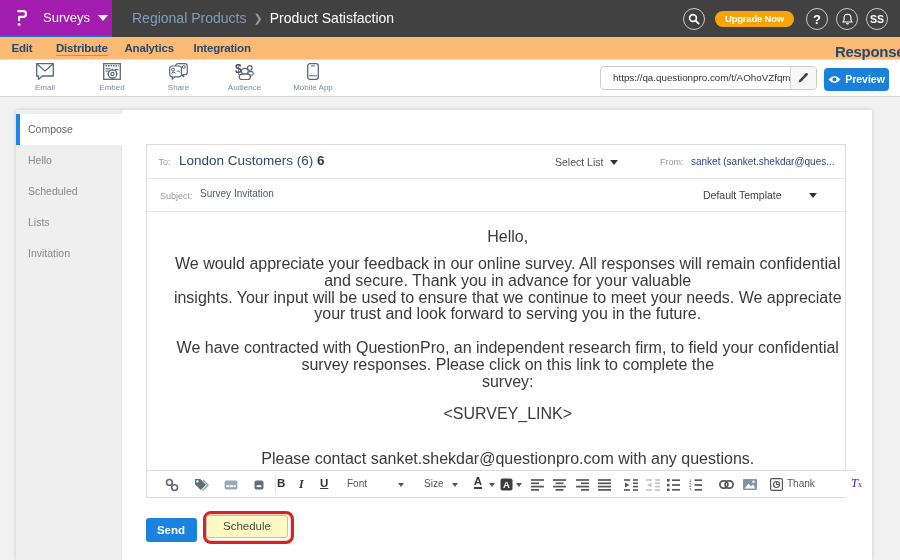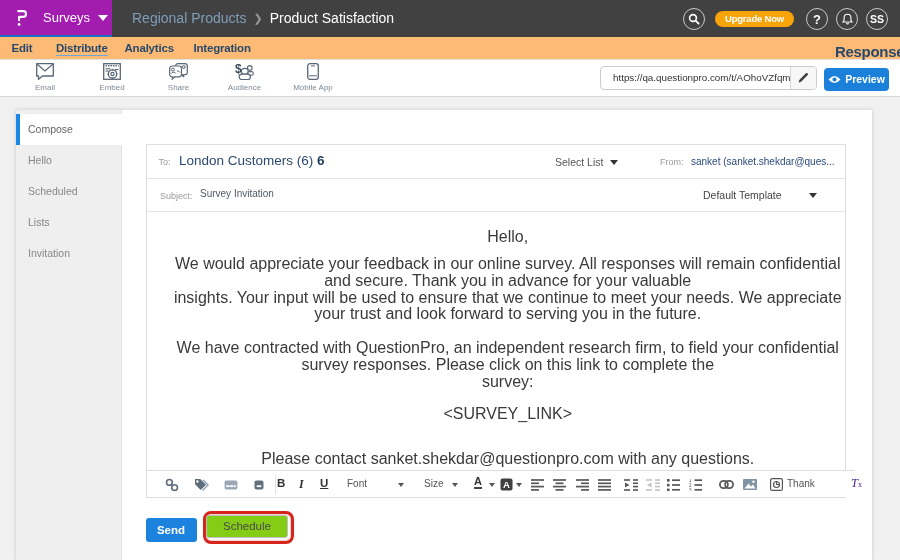--- a/index.html
+++ b/index.html
@@ -46,21 +46,21 @@
   .etxt { position:absolute; font-size:10px; color:#555; top:7px; }
   .ecaret { position:absolute; top:12px; width:0; height:0; border-left:3.2px solid transparent; border-right:3.2px solid transparent; border-top:4px solid #565656; }
   .esep { position:absolute; top:4px; height:19px; width:1px; background:#e2e2e2; }
 
   
   #edtoolbar { position:absolute; left:0px; bottom:0px; width:708px; height:27px; border-top:1px solid #ddd; background:#fff; }
 
   
   #sendbtn { position:absolute; left:129.5px; top:407.5px; width:51px; height:24.5px; background:#1b82dd; border-radius:3px; color:#fff; font-weight:bold; font-size:11.5px; text-align:center; line-height:24.5px; }
   #schedwrap { position:absolute; left:186.5px; top:400.5px; width:91px; height:33.5px; border:3.8px solid #d6251b; border-radius:8px; box-shadow:inset 0 0 2px rgba(180,0,0,0.6); }
-  #schedbtn { position:absolute; left:0.5px; top:1.6px; width:82px; height:22.5px; background:#84cc16; border:1px solid #c0c0c0; border-radius:3px; color:#4a4a4a; font-size:11.5px; text-align:center; line-height:21px; }
+  #schedbtn { position:absolute; left:0.5px; top:1.6px; width:82px; height:22.5px; background:#fef9c3; border:1px solid #c0c0c0; border-radius:3px; color:#4a4a4a; font-size:11.5px; text-align:center; line-height:21px; }
 </style>
 </head>
 <body>
 
 <div id="topbar">
   <div id="logobox">
     <svg width="10" height="17" viewBox="0 0 10 17" style="position:absolute;left:17px;top:10px">
       <path d="M1.1 1.1 H6.3 Q8.9 1.1 8.9 3.4 V4.6 Q8.9 6.9 6.3 6.9 H2.1 V10.2" fill="none" stroke="#fff" stroke-width="2.1" stroke-linecap="round" stroke-linejoin="round"></path>
       <circle cx="2.1" cy="14.4" r="1.4" fill="#fff"></circle>
     </svg>

